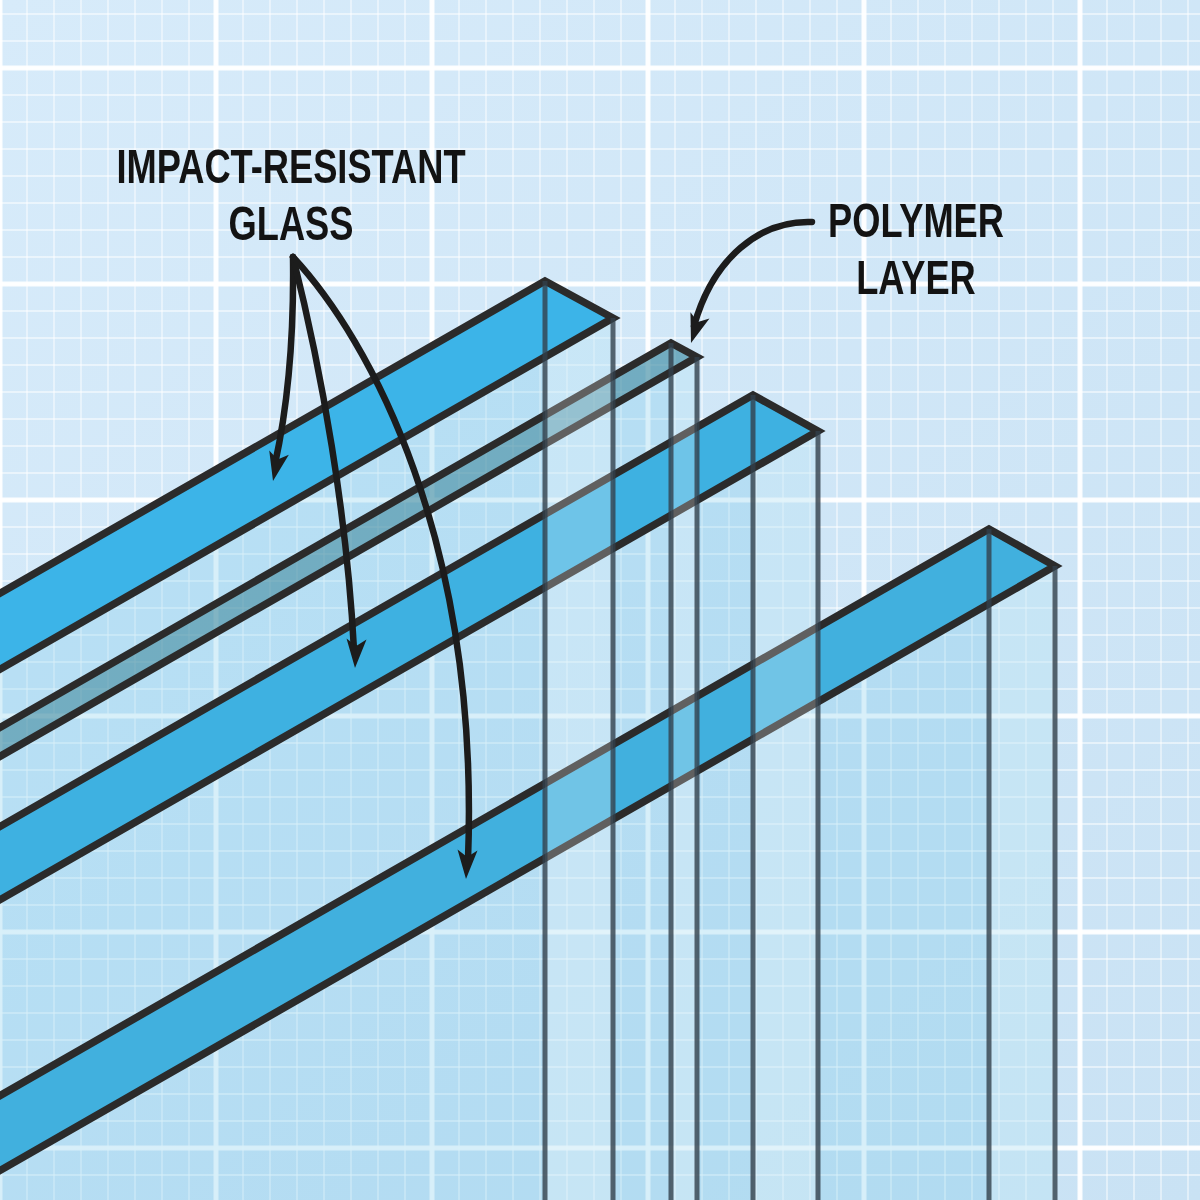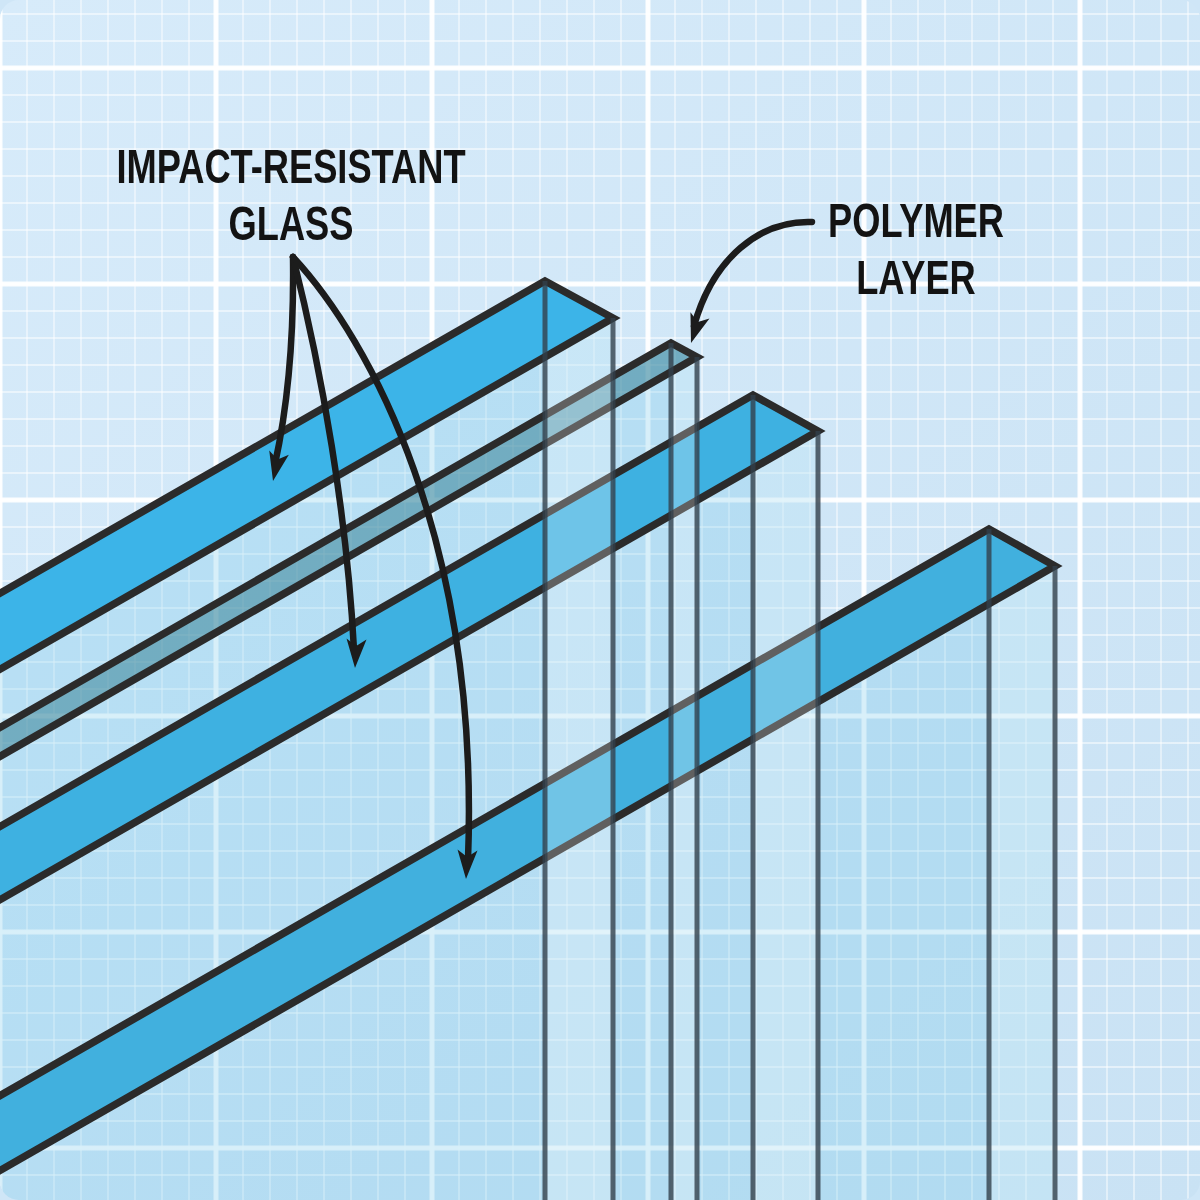--- a/index.html
+++ b/index.html
@@ -1,17 +1,17 @@
 <!DOCTYPE html>
 <html><head>
 <meta charset="utf-8">
 <style>
   html,body{margin:0;padding:0;background:#cfe6f7;}
   #stage{position:relative;width:1200px;height:1200px;overflow:hidden;
-         font-family:"Liberation Sans",sans-serif;border-radius:19px;}
+         font-family:"Liberation Sans",sans-serif;}
   #diagram{position:absolute;left:0;top:0;}
   .label{position:absolute;width:520px;text-align:center;
          font-weight:700;font-size:49px;line-height:1.16;color:#131313;
          transform:scaleX(0.74);letter-spacing:0px;white-space:nowrap;}
   #glass-label{left:31px;top:138px;}
   #polymer-label{left:656px;top:192px;}
   .label span{display:block;}
 </style>
 </head>
 <body>

